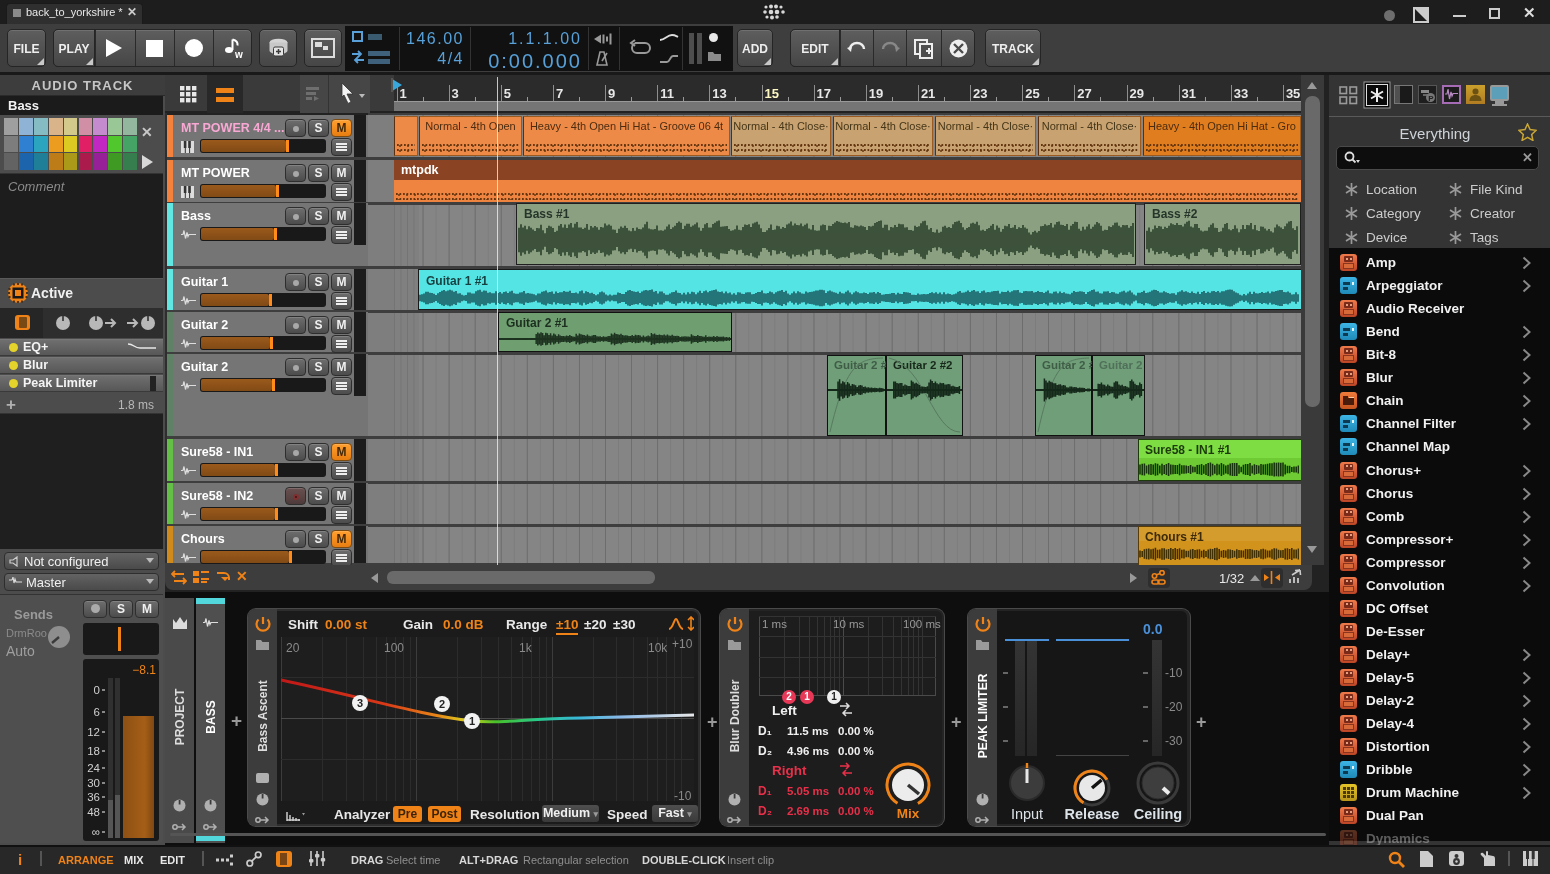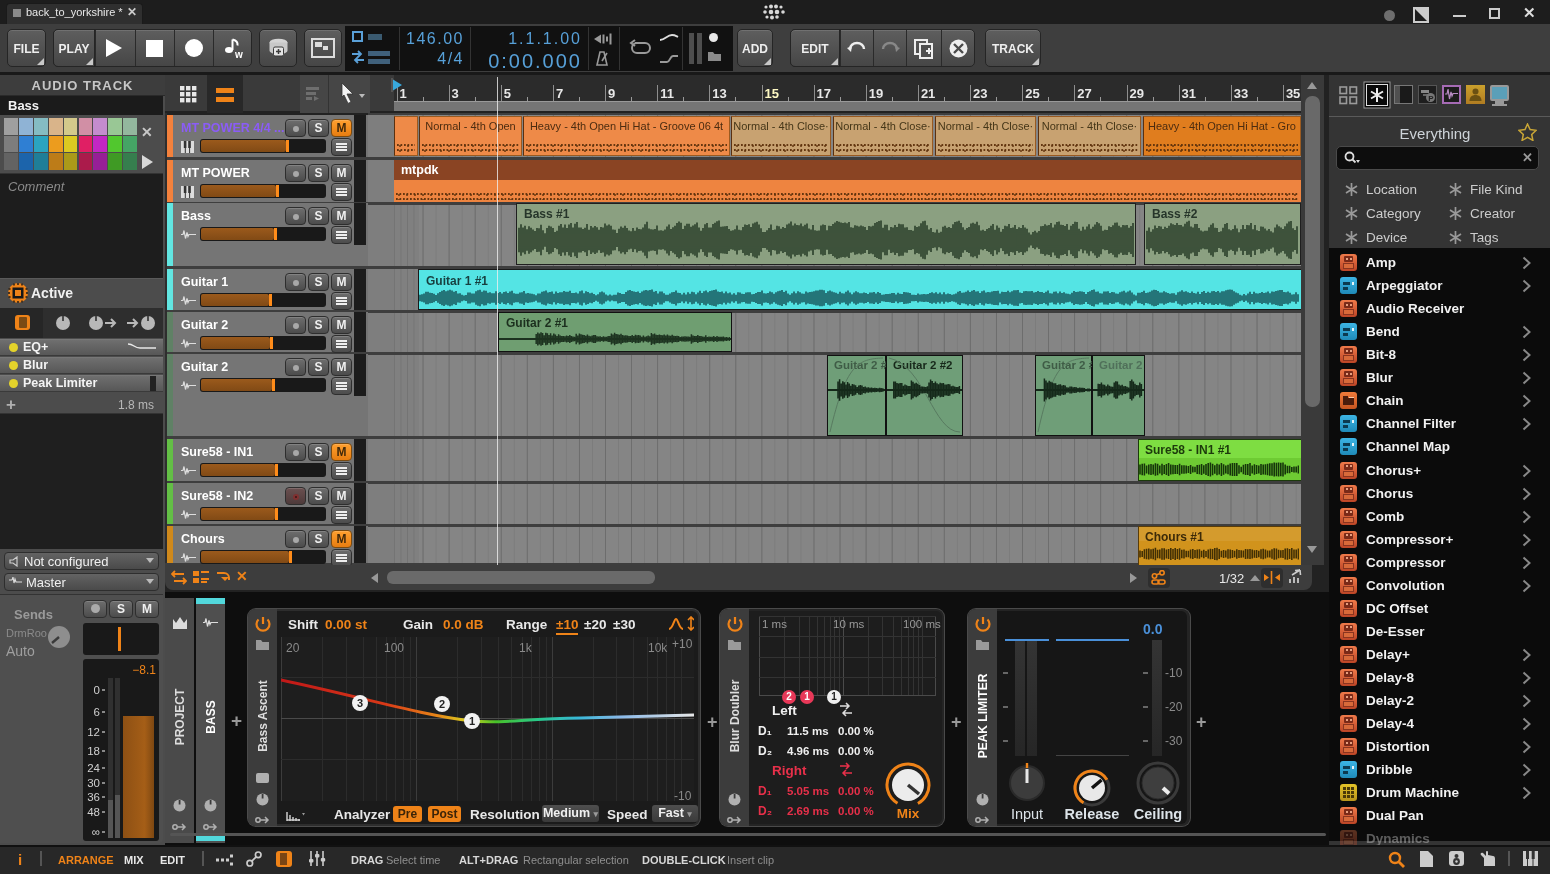--- a/index.html
+++ b/index.html
@@ -378,21 +378,21 @@
 <div class="ab" style="left:368px;top:310px;width:933px;height:3px;background:#3e3e3e;"></div>
 <div class="ab" style="left:368px;top:352px;width:933px;height:3px;background:#3e3e3e;"></div>
 <div class="ab" style="left:368px;top:436px;width:933px;height:3px;background:#3e3e3e;"></div>
 <div class="ab" style="left:368px;top:481px;width:933px;height:3px;background:#3e3e3e;"></div>
 <div class="ab" style="left:368px;top:524px;width:933px;height:3px;background:#3e3e3e;"></div>
 <div class="ab" style="left:368px;top:563px;width:933px;height:3px;background:#3e3e3e;"></div>
 <div class="ab" style="left:368px;top:113px;width:933px;height:2px;background:#3e3e3e;"></div>
 <div class="ab" style="left:165px;top:115px;width:203px;height:42px;background:#757575;"></div>
 <div class="ab" style="left:165px;top:157px;width:203px;height:3px;background:#3e3e3e;"></div>
 <div class="ab" style="left:167px;top:115px;width:6px;height:42px;background:#f4813c;"></div>
-<div class="ab" style="left:181px;top:121px;width:106px;color:#8b5cf6;font-size:12.5px;font-weight:bold;white-space:nowrap;overflow:hidden;">MT POWER 4/4 ...</div>
+<div class="ab" style="left:181px;top:121px;width:106px;color:#f9a8d4;font-size:12.5px;font-weight:bold;white-space:nowrap;overflow:hidden;">MT POWER 4/4 ...</div>
 <div class="tbtn" style="left:285px;top:119px;width:21px;"><span style="display:inline-block;width:6px;height:6px;border-radius:50%;background:#a8a8a8;border:2px solid #a8a8a8;"></span></div>
 <div class="tbtn" style="left:308px;top:119px;width:21px;">S</div>
 <div class="tbtn" style="left:331px;top:119px;width:21px;background:linear-gradient(#ffa030,#e87d10);color:#42290a;border-color:#7a4a10;">M</div>
 <div class="ab" style="left:354px;top:115px;width:12px;height:42px;background:#1c1c1c;"></div>
 <svg class="ab" style="left:181px;top:141px" width="13" height="12" viewBox="0 0 13 12">
     <rect width="13" height="12" fill="#ddd"></rect>
     <path d="M4.3 0v12M8.6 0v12" stroke="#333" stroke-width="1"></path>
     <rect x="2.8" y="0" width="2.6" height="7" fill="#333"></rect>
     <rect x="7.2" y="0" width="2.6" height="7" fill="#333"></rect>
   </svg>
@@ -958,21 +958,21 @@
       <path d="M1.5 1.5l6 5.5-6 5.5" stroke="#888" stroke-width="2" fill="none"></path>
     </svg>
   </div>
 <div class="ab" style="left:1329px;top:665.9px;width:221px;height:23.1px;">
     <div style="position:absolute;left:11px;top:3px;width:17px;height:17px;border-radius:3px;background:linear-gradient(#ef7a4a,#bc4526);">
       <div style="position:absolute;left:4px;top:2px;width:9px;height:6px;background:#7a2a18;border-radius:1px;"></div>
       <div style="position:absolute;left:5.5px;top:3.5px;width:2px;height:2px;background:#e8a080;"></div>
       <div style="position:absolute;left:9.5px;top:3.5px;width:2px;height:2px;background:#e8a080;"></div>
       <div style="position:absolute;left:3px;top:9px;width:11px;height:6px;background:#d86a3a;border:1px solid #8a3520;"></div>
     </div>
-    <div style="position:absolute;left:37px;top:4px;color:#f2f2f2;font-size:13.5px;font-weight:bold;">Delay-8</div>
+    <div style="position:absolute;left:37px;top:4px;color:#f2f2f2;font-size:13.5px;font-weight:bold;">Delay-5</div>
     <svg style="position:absolute;left:193px;top:5px" width="9" height="14" viewBox="0 0 9 14">
       <path d="M1.5 1.5l6 5.5-6 5.5" stroke="#888" stroke-width="2" fill="none"></path>
     </svg>
   </div>
 <div class="ab" style="left:1329px;top:689.0px;width:221px;height:23.1px;">
     <div style="position:absolute;left:11px;top:3px;width:17px;height:17px;border-radius:3px;background:linear-gradient(#ef7a4a,#bc4526);">
       <div style="position:absolute;left:4px;top:2px;width:9px;height:6px;background:#7a2a18;border-radius:1px;"></div>
       <div style="position:absolute;left:5.5px;top:3.5px;width:2px;height:2px;background:#e8a080;"></div>
       <div style="position:absolute;left:9.5px;top:3.5px;width:2px;height:2px;background:#e8a080;"></div>
       <div style="position:absolute;left:3px;top:9px;width:11px;height:6px;background:#d86a3a;border:1px solid #8a3520;"></div>

